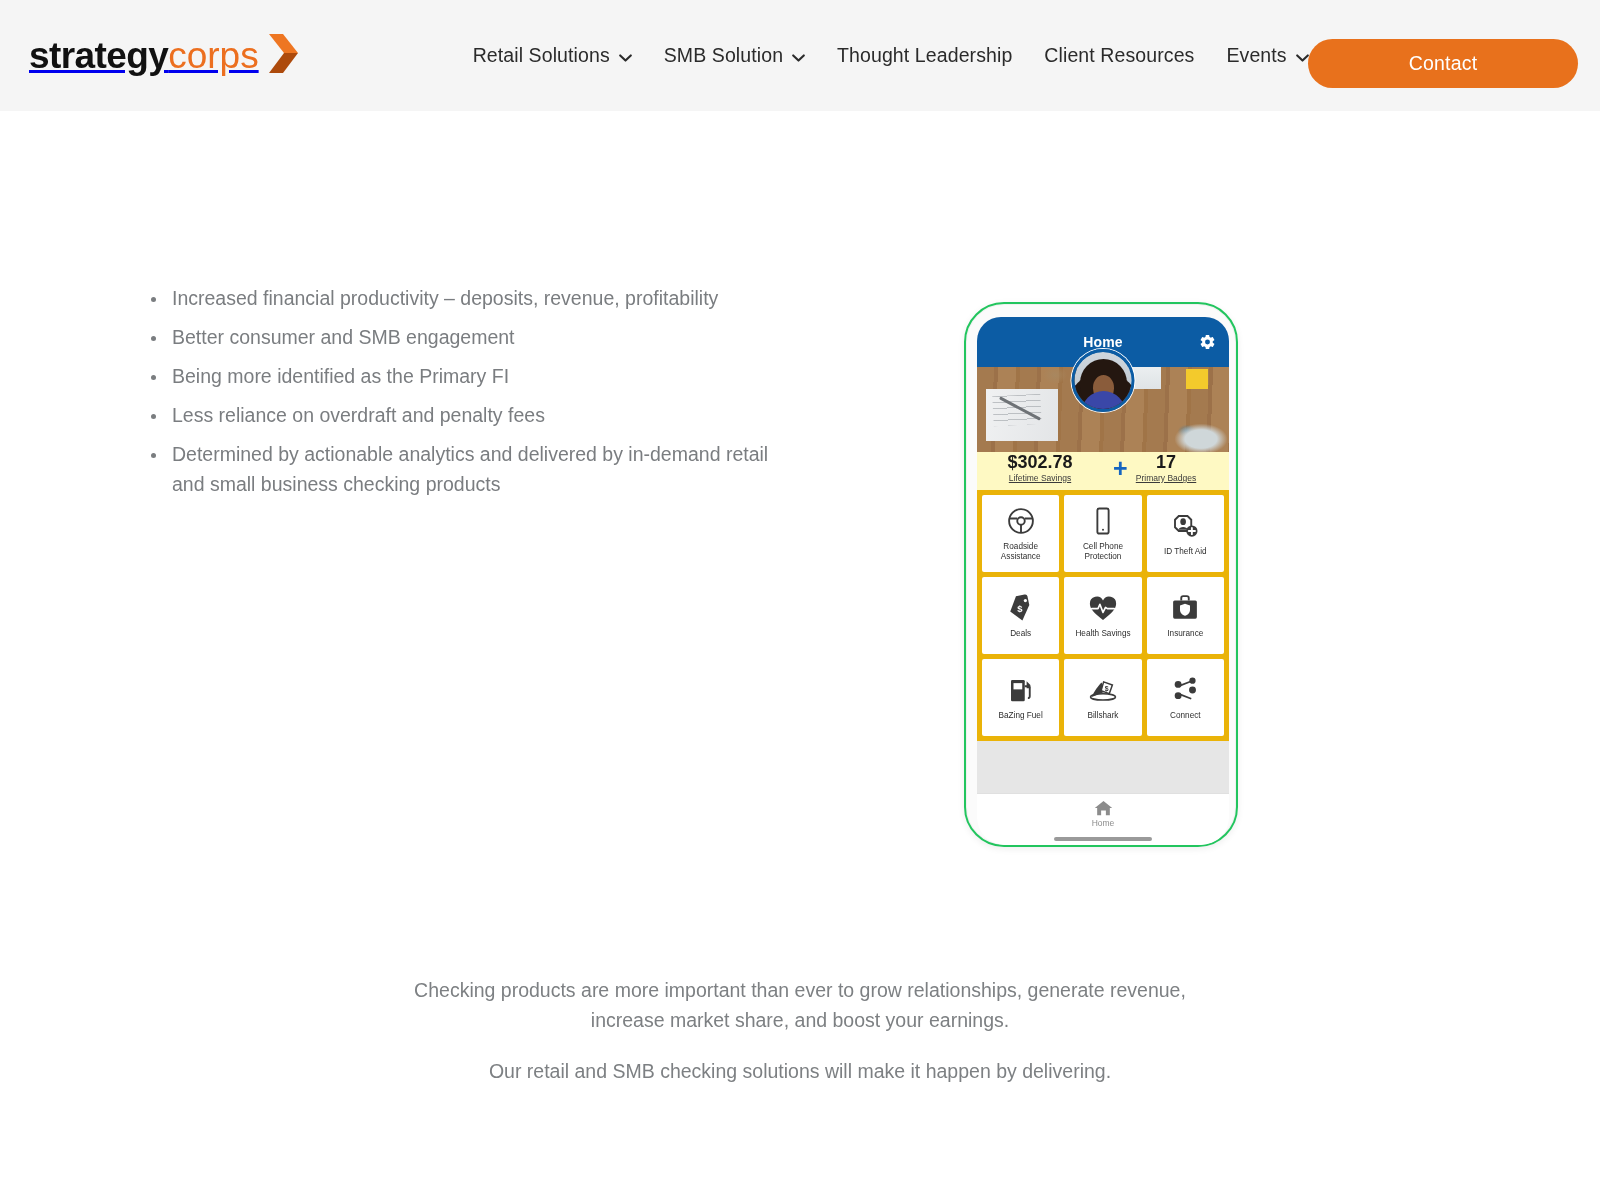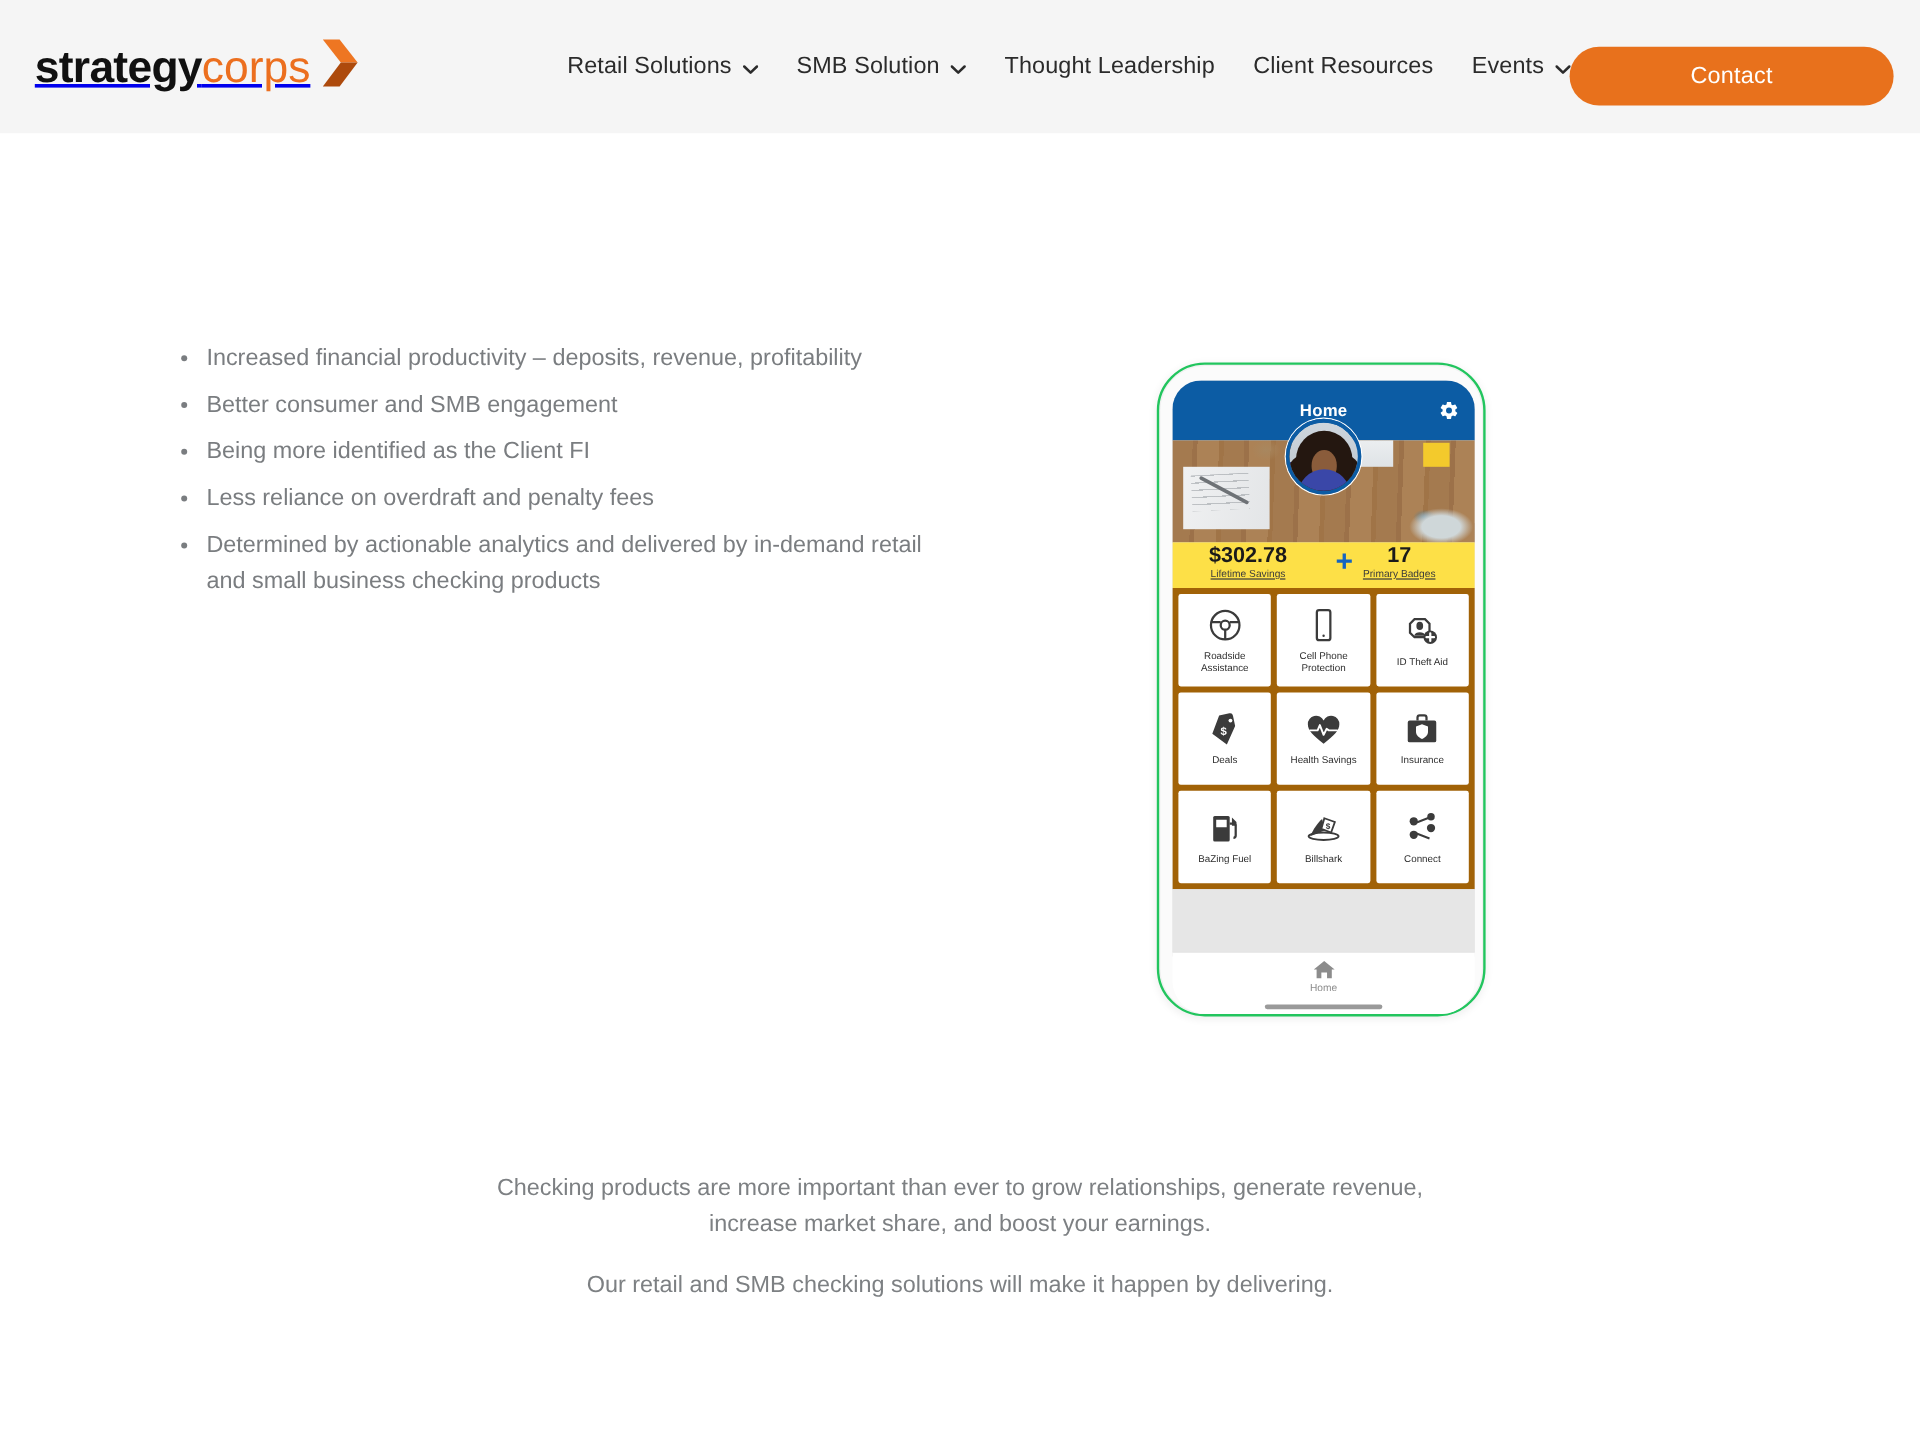--- a/index.html
+++ b/index.html
@@ -228,21 +228,21 @@
     left: 50%; bottom: -4px;
     transform: translateX(-50%);
     width: 44px; height: 22px;
     border-radius: 22px 22px 0 0;
     background: #3a47a8;
   }
 
   .stats-row {
     position: relative;
     height: 38px;
-    background: #fde047;
+    background: #fef9c3;
     display: flex;
     align-items: flex-start;
     padding-top: 1px;
   }
   .stat {
     flex: 1;
     text-align: center;
     line-height: 1.05;
   }
   .stat-value {
@@ -268,21 +268,21 @@
     font-weight: 700;
     line-height: 1;
     z-index: 7;
   }
 
   .tile-grid {
     display: grid;
     grid-template-columns: repeat(3, 1fr);
     gap: 5px;
     padding: 5px;
-    background: #a16207;
+    background: #eab308;
   }
   .tile {
     background: #ffffff;
     border-radius: 2px;
     height: 77px;
     display: flex;
     flex-direction: column;
     align-items: center;
     justify-content: center;
     cursor: pointer;
@@ -407,21 +407,21 @@
 
   <button class="contact-btn">Contact</button>
 </header>
 
 <section class="hero">
 
   <div class="hero-copy">
     <ul class="hero-list">
       <li>Increased financial productivity – deposits, revenue, profitability</li>
       <li>Better consumer and SMB engagement</li>
-      <li>Being more identified as the Client FI</li>
+      <li>Being more identified as the Primary FI</li>
       <li>Less reliance on overdraft and penalty fees</li>
       <li>Determined by actionable analytics and delivered by in-demand retail and small business checking products</li>
     </ul>
   </div>
 
   <div class="phone-wrap">
     <div class="phone-frame">
       <div class="phone-screen">
 
         <div class="app-topbar">

